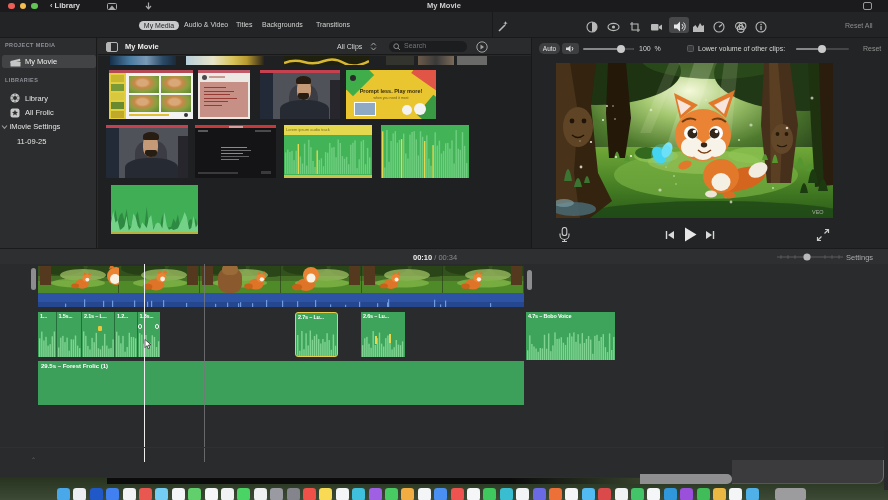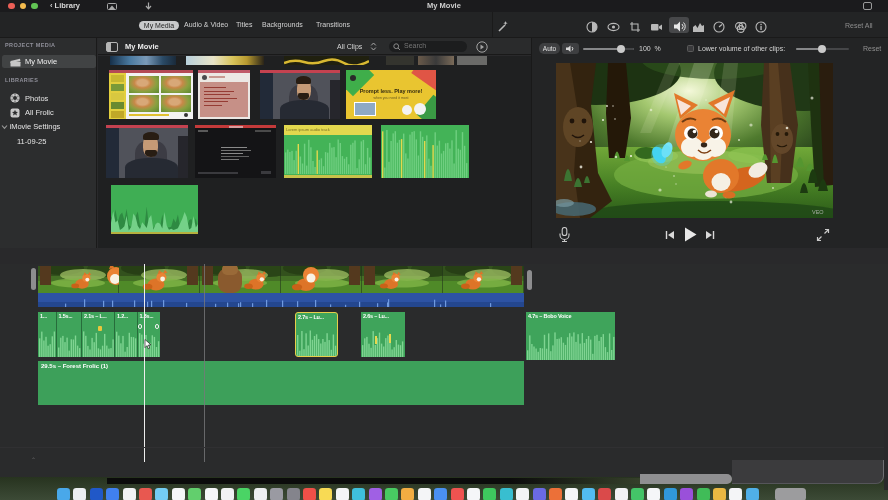--- a/index.html
+++ b/index.html
@@ -85,21 +85,21 @@
 <svg class="abs" style="left:10px;top:55px" width="10" height="10">
         <circle cx="5" cy="5" r="4.6" fill="#c9c9c9"></circle>
         <circle cx="5" cy="5" r="2" fill="#2c2d2e"></circle>
         <circle cx="5" cy="1.8" r="1" fill="#8a8a8a"></circle>
         <circle cx="7.8" cy="3.4" r="1" fill="#8a8a8a"></circle>
         <circle cx="7.8" cy="6.6" r="1" fill="#8a8a8a"></circle>
         <circle cx="5" cy="8.2" r="1" fill="#8a8a8a"></circle>
         <circle cx="2.2" cy="6.6" r="1" fill="#8a8a8a"></circle>
         <circle cx="2.2" cy="3.4" r="1" fill="#8a8a8a"></circle>
       </svg>
-<div class="abs" style="left:25px;top:56px;font-size:7.5px;color:#e4e4e4">Photos</div>
+<div class="abs" style="left:25px;top:56px;font-size:7.5px;color:#e4e4e4">Library</div>
 <svg class="abs" style="left:10px;top:69.5px" width="10" height="10">
         <rect x="0.5" y="0.5" width="9" height="9" rx="2" fill="#c9c9c9"></rect>
         <path d="M5,1.8 l.9,1.9 2.1,.2 -1.6,1.4 .5,2.1 -1.9,-1.1 -1.9,1.1 .5,-2.1 -1.6,-1.4 2.1,-.2z" fill="#2c2d2e"></path>
       </svg>
 <div class="abs" style="left:25px;top:70px;font-size:7.5px;color:#e4e4e4">All Frolic</div>
 <svg class="abs" style="left:1px;top:86px" width="7" height="6">
         <path d="M1,1.5 L3.5,4.3 L6,1.5" fill="none" stroke="#9a9a9a" stroke-width="1.1"></path>
       </svg>
 <div class="abs" style="left:9.5px;top:84px;font-size:7.5px;color:#e4e4e4">iMovie Settings</div>
 <div class="abs" style="left:17px;top:98.5px;font-size:7.5px;color:#e4e4e4">11-09-25</div>
@@ -451,20 +451,29 @@
         <path d="M2,1.5 L13.5,8.5 L2,15.5z" fill="#e8e8e8"></path>
       </svg>
 <svg class="abs" style="left:173px;top:192px" width="10" height="10">
         <path d="M8.5,1 V9" stroke="#d9d9d9" stroke-width="1.4"></path>
         <path d="M1,1 L7,5 L1,9z" fill="#d9d9d9"></path>
       </svg>
 <svg class="abs" style="left:284px;top:190px" width="14" height="14">
         <path d="M8.5,5.5 L12.5,1.5 M9,1.5 h3.5 v3.5 M5.5,8.5 L1.5,12.5 M1.5,9 v3.5 h3.5" fill="none" stroke="#c9c9c9" stroke-width="1.2"></path>
       </svg>
 </div>
+<div class="abs" style="left:0;top:248px;width:888px;height:16px;background:#2e2f31;border-top:1px solid #1b1b1b">
+<div class="abs" style="left:413px;top:3.5px;font-size:7.5px;font-weight:bold;color:#f0f0f0">00:10<span style="font-weight:normal;color:#8b8b8b"> / 00:34</span></div>
+<svg class="abs" style="left:777px;top:4px" width="66" height="8">
+<path d="M0,4 H66" stroke="#5b5b5d" stroke-width="1.2"></path>
+<path d="M4,2.2 V5.8 M11,2.2 V5.8 M18,2.2 V5.8 M48,2.2 V5.8 M55,2.2 V5.8 M62,2.2 V5.8" stroke="#5b5b5d" stroke-width="1"></path>
+<circle cx="30" cy="4" r="3.6" fill="#b9b9bb"></circle>
+      </svg>
+<div class="abs" style="left:846px;top:3.5px;font-size:7.5px;color:#ababab">Settings</div>
+</div>
 <div class="abs" style="left:0;top:264px;width:888px;height:213px;background:#2a2b2c;overflow:hidden">
 <div class="abs" style="left:31px;top:4px;width:5px;height:22px;background:#8d8d8f;border-radius:2.5px"></div>
 <div class="abs" style="left:527px;top:6px;width:5px;height:20px;background:#8d8d8f;border-radius:2.5px"></div>
 <div class="abs" style="left:38px;top:2px;width:486px;height:27px;overflow:hidden"><svg width="486" height="27">
           <g>
 <rect x="0.0" y="0" width="81.0" height="27" fill="#446f25"></rect>
 <rect x="0.0" y="0" width="81.0" height="10" fill="#33511d"></rect>
 <ellipse cx="24" cy="2" rx="22" ry="7" fill="#273f15"></ellipse>
 <ellipse cx="69" cy="3" rx="20" ry="8" fill="#2a4517"></ellipse>
 <ellipse cx="45" cy="9" rx="23" ry="6" fill="#a8c96a" opacity=".7"></ellipse>

